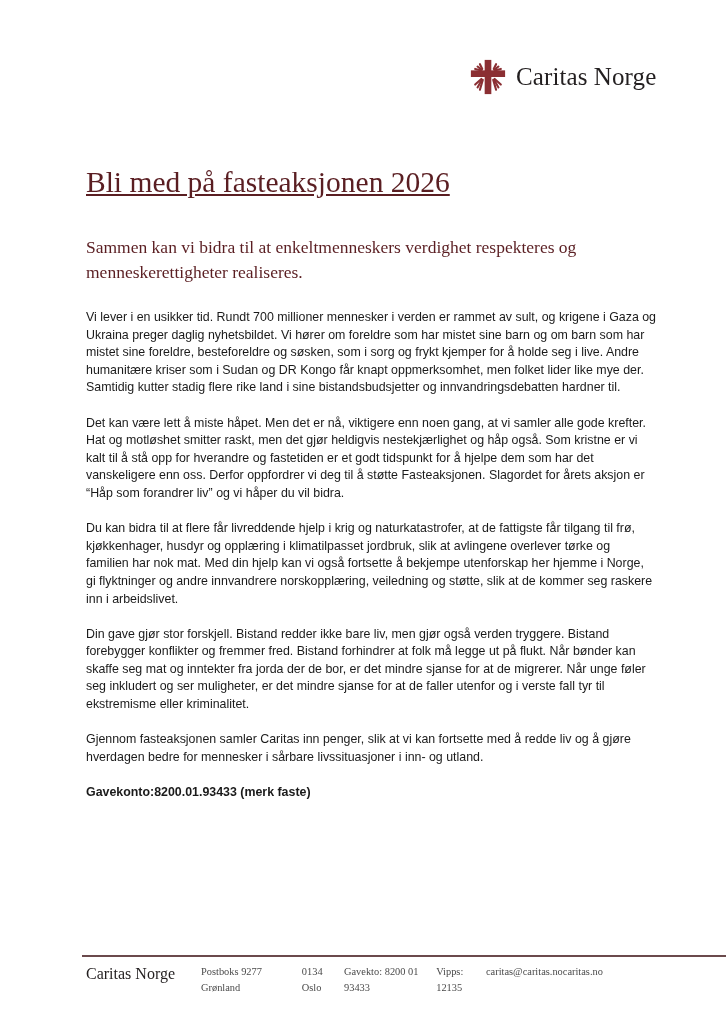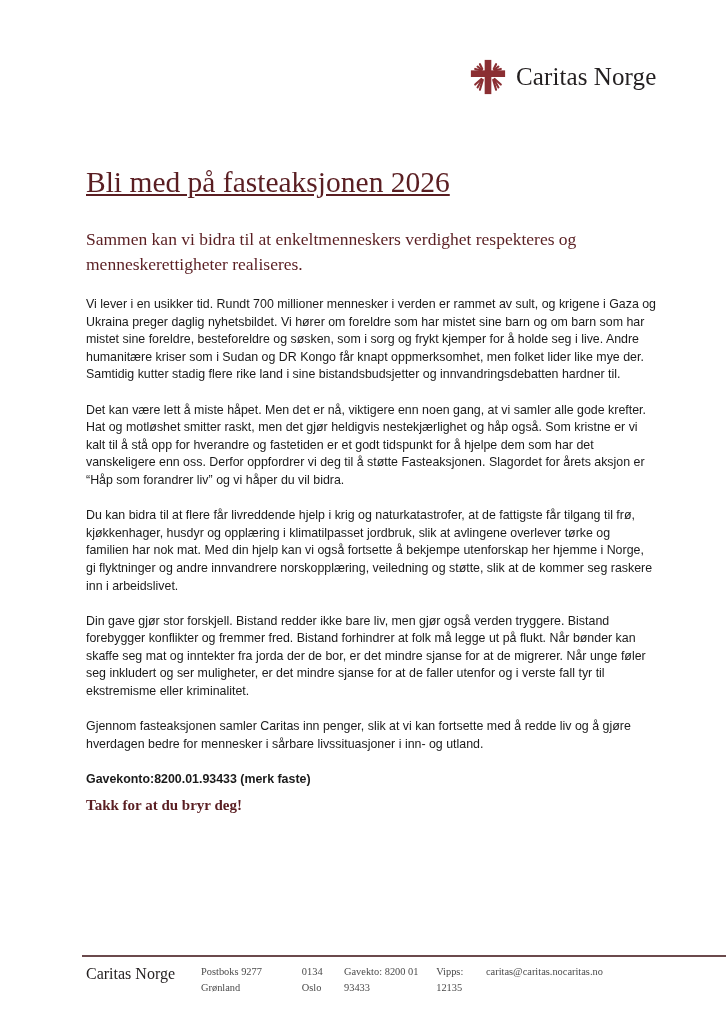--- a/index.html
+++ b/index.html
@@ -3,23 +3,23 @@
   <meta charset="utf-8">
   <style>
     html, body { margin: 0; padding: 0; background: #ffffff; }
     body { width: 726px; height: 1024px; position: relative; overflow: hidden; color: #1a1a1a; }
 
     .logo { position: absolute; left: 469px; top: 58px; display: flex; align-items: center; }
     .logo-mark { width: 38px; height: 38px; margin-right: 9px; }
     .logo-text { font-family: "Liberation Serif", "DejaVu Serif", serif; font-size: 25px; color: #231f20; letter-spacing: 0.1px; }
 
     .title { position: absolute; left: 86px; top: 166px; margin: 0; font-family: "Liberation Serif", "DejaVu Serif", serif; font-weight: normal; font-size: 29.5px; color: #5a1e22; text-decoration: underline; }
-    .subtitle { position: absolute; left: 86px; top: 227px; width: 560px; margin: 0; font-family: "Liberation Serif", "DejaVu Serif", serif; font-weight: normal; font-size: 17.5px; line-height: 25px; color: #5a1e22; }
+    .subtitle { position: absolute; left: 86px; top: 235px; width: 560px; margin: 0; font-family: "Liberation Serif", "DejaVu Serif", serif; font-weight: normal; font-size: 17.5px; line-height: 25px; color: #5a1e22; }
 
-    .body { position: absolute; left: 86px; top: 296px; width: 570px; font-family: "Liberation Sans", "DejaVu Sans", sans-serif; font-size: 12.4px; line-height: 17.6px; color: #1a1a1a; }
+    .body { position: absolute; left: 86px; top: 309px; width: 570px; font-family: "Liberation Sans", "DejaVu Sans", sans-serif; font-size: 12.4px; line-height: 17.6px; color: #1a1a1a; }
     .body p { margin: 0 0 17.6px 0; }
     .donation { font-weight: bold; margin: 0; }
     .thanks { margin-top: 8px; font-family: "Liberation Serif", "DejaVu Serif", serif; font-weight: bold; font-size: 15px; color: #5a1e22; }
 
     .footer-rule { position: absolute; left: 82px; top: 955px; width: 644px; height: 1.5px; background: #6b4a4c; }
     .footer { position: absolute; left: 86px; top: 964px; width: 630px; display: flex; align-items: flex-start; font-family: "Liberation Serif", "DejaVu Serif", serif; color: #4a4a4a; font-size: 10.4px; line-height: 16px; }
     .footer-brand { font-size: 16px; color: #231f20; width: 115px; line-height: 20px; }
     .footer-col { display: flex; flex-direction: row; }
     .col1 { width: 143px; }
     .col2 { width: 122px; }
@@ -56,21 +56,20 @@
 <h1 class="title">Bli med på fasteaksjonen 2026</h1>
 <h2 class="subtitle">Sammen kan vi bidra til at enkeltmenneskers verdighet respekteres og menneskerettigheter realiseres.</h2>
 
 <div class="body">
   <p>Vi lever i en usikker tid. Rundt 700 millioner mennesker i verden er rammet av sult, og krigene i Gaza og Ukraina preger daglig nyhetsbildet. Vi hører om foreldre som har mistet sine barn og om barn som har mistet sine foreldre, besteforeldre og søsken, som i sorg og frykt kjemper for å holde seg i live. Andre humanitære kriser som i Sudan og DR Kongo får knapt oppmerksomhet, men folket lider like mye der. Samtidig kutter stadig flere rike land i sine bistandsbudsjetter og innvandringsdebatten hardner til.</p>
   <p>Det kan være lett å miste håpet. Men det er nå, viktigere enn noen gang, at vi samler alle gode krefter. Hat og motløshet smitter raskt, men det gjør heldigvis nestekjærlighet og håp også. Som kristne er vi kalt til å stå opp for hverandre og fastetiden er et godt tidspunkt for å hjelpe dem som har det vanskeligere enn oss. Derfor oppfordrer vi deg til å støtte Fasteaksjonen. Slagordet for årets aksjon er “Håp som forandrer liv” og vi håper du vil bidra.</p>
   <p>Du kan bidra til at flere får livreddende hjelp i krig og naturkatastrofer, at de fattigste får tilgang til frø, kjøkkenhager, husdyr og opplæring i klimatilpasset jordbruk, slik at avlingene overlever tørke og familien har nok mat. Med din hjelp kan vi også fortsette å bekjempe utenforskap her hjemme i Norge, gi flyktninger og andre innvandrere norskopplæring, veiledning og støtte, slik at de kommer seg raskere inn i arbeidslivet.</p>
   <p>Din gave gjør stor forskjell. Bistand redder ikke bare liv, men gjør også verden tryggere. Bistand forebygger konflikter og fremmer fred. Bistand forhindrer at folk må legge ut på flukt. Når bønder kan skaffe seg mat og inntekter fra jorda der de bor, er det mindre sjanse for at de migrerer. Når unge føler seg inkludert og ser muligheter, er det mindre sjanse for at de faller utenfor og i verste fall tyr til ekstremisme eller kriminalitet.</p>
   <p>Gjennom fasteaksjonen samler Caritas inn penger, slik at vi kan fortsette med å redde liv og å gjøre hverdagen bedre for mennesker i sårbare livssituasjoner i inn- og utland.</p>
   <div class="donation">Gavekonto:8200.01.93433 (merk faste)</div>
-  <div class="thanks">Takk for at du bryr deg!</div>
 </div>
 
 <div class="footer-rule"></div>
 
 <div class="footer">
   <div class="footer-brand">Caritas Norge</div>
   <div class="footer-col col1">
     <span>Postboks 9277 Grønland</span>
     <span>0134 Oslo</span>
   </div>

